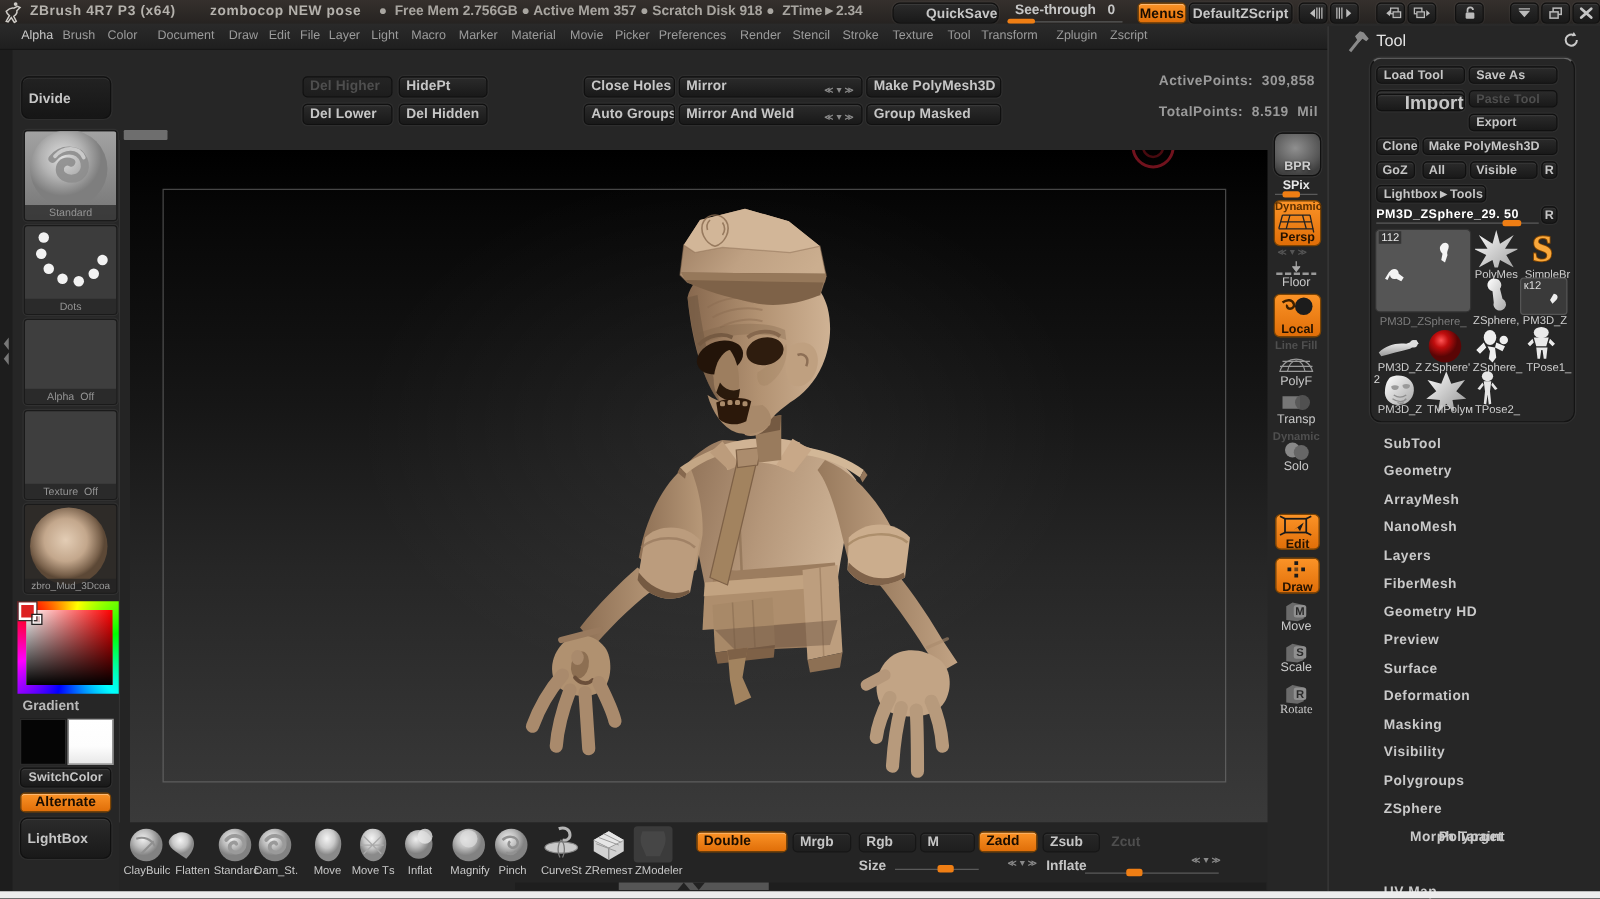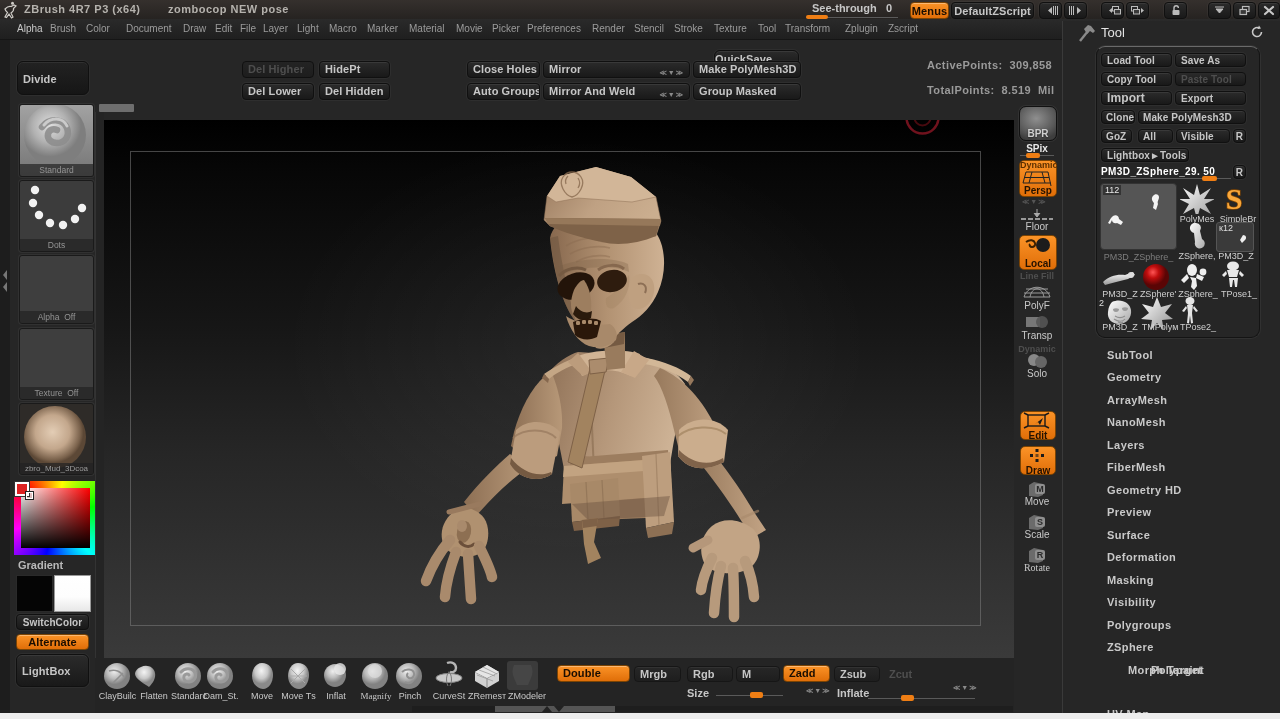--- a/index.html
+++ b/index.html
@@ -28,21 +28,22 @@
 <div id="root">
 
 <div class="abs" id="titlebar" style="left:0;top:0;width:1280px;height:19px;
   background:linear-gradient(#35302d,#262321);color:#b5b2ad;font-size:11px;font-weight:bold;">
   <svg class="abs" style="left:2px;top:1px" width="20" height="18" viewBox="0 0 20 18">
     <path d="M9 2.2a1.5 1.5 0 1 1 3 0 1.5 1.5 0 0 1-3 0z" fill="#cfccc7"></path>
     <path d="M3 8c2-2 4-3 6-2.5l3-1.5 2 1-2.5 2.5c.5 2-1 3.5-2.5 4.5l2 4-1.5 1-2.5-4-2.5 3.5L3 16l2.5-4.5C4 10.5 3.3 9.2 3 8z" fill="none" stroke="#cfccc7" stroke-width="1.2"></path>
   </svg>
   <span class="abs" style="left:24px;top:3px;letter-spacing:.5px;">ZBrush 4R7 P3 (x64)</span>
   <span class="abs" style="left:168px;top:3px;letter-spacing:.5px;">zombocop NEW pose</span>
-  <div class="btn" style="left:714px;top:2px;width:85px;height:17px;text-align:left;padding:0;line-height:16px;border-radius:6px;margin-top:48px;">QuickSave</div>
+  <span class="abs" style="left:303px;top:3px;color:#a8a5a0;">●&nbsp;&nbsp;Free Mem 2.756GB ● Active Mem 357 ● Scratch Disk 918 ●&nbsp;&nbsp;ZTime►2.34</span>
+  <div class="btn" style="left:714px;top:2px;width:85px;height:17px;text-align:right;padding:0;line-height:16px;border-radius:6px;">QuickSave</div>
   <span class="abs" style="left:812px;top:2px;color:#c6c6c6;">See-through&nbsp;&nbsp;&nbsp;0</span>
   <div class="abs" style="left:806px;top:17px;width:92px;height:1px;background:#5a5a5a;"></div>
   <div class="abs" style="left:806px;top:15px;width:22px;height:4px;background:#ef7e14;border-radius:2px;"></div>
   <div class="btn btn-o" style="left:910px;top:2px;width:39px;height:17px;text-align:center;padding:0;line-height:16px;">Menus</div>
   <div class="btn" style="left:951px;top:2px;width:83px;height:17px;text-align:center;padding:0;line-height:16px;">DefaultZScript</div>
   <div class="btn tbico" style="left:1039px;top:2px;width:23px;height:17px;">
         <svg width="21" height="15" viewBox="0 0 21 15">
           <path d="M8 7.5L12 4v7z" fill="#bbb"></path>
           <g stroke="#bbb" stroke-width="1">
             <path d="M13.5 3v9M15.5 3v9M17.5 3v9"></path>
@@ -461,21 +462,21 @@
   <svg width="14" height="14" viewBox="0 0 14 14" style="position:absolute;left:187px;top:4px;">
         <path d="M11.5 7a4.5 4.5 0 1 1-2-3.7" fill="none" stroke="#c9c9c9" stroke-width="1.6"></path>
         <path d="M9 .5l2 3-3.6.4z" fill="#c9c9c9"></path>
       </svg>
 
   <div class="abs" style="left:33px;top:25px;width:162px;height:290px;border:1px solid #141414;border-top-color:#6a6a6a;border-radius:9px;background:#262626;box-shadow:0 0 0 1px rgba(255,255,255,.05);"></div>
   <div class="btn" style="left:38px;top:32px;width:71px;height:14px;line-height:13px;font-size:10px;">Load Tool</div>
   <div class="btn" style="left:112px;top:32px;width:71px;height:14px;line-height:13px;font-size:10px;">Save As</div>
   <div class="btn" style="left:38px;top:51px;width:71px;height:14px;line-height:13px;font-size:10px;">Copy Tool</div>
   <div class="btn dim" style="left:112px;top:51px;width:71px;height:14px;line-height:13px;font-size:10px;box-shadow:none;">Paste Tool</div>
-  <div class="btn" style="left:38px;top:70px;width:71px;height:14px;line-height:13px;font-size:12px;">Import</div>
+  <div class="btn" style="left:38px;top:54px;width:71px;height:14px;line-height:13px;font-size:15px;text-align:right;">Import</div>
   <div class="btn" style="left:112px;top:70px;width:71px;height:14px;line-height:13px;font-size:10px;">Export</div>
   <div class="btn" style="left:38px;top:89px;width:34px;height:14px;line-height:13px;font-size:10px;padding-left:4px;">Clone</div>
   <div class="btn" style="left:75px;top:89px;width:108px;height:14px;line-height:13px;font-size:10px;padding-left:4px;">Make PolyMesh3D</div>
   <div class="btn" style="left:38px;top:108px;width:31px;height:14px;line-height:13px;font-size:10px;padding-left:4px;">GoZ</div>
   <div class="btn" style="left:75px;top:108px;width:35px;height:14px;line-height:13px;font-size:10px;padding-left:4px;">All</div>
   <div class="btn" style="left:113px;top:108px;width:54px;height:14px;line-height:13px;font-size:10px;padding-left:4px;">Visible</div>
   <div class="btn" style="left:170px;top:108px;width:13px;height:14px;line-height:13px;font-size:10px;padding:0;text-align:center;">R</div>
   <div class="btn" style="left:38px;top:127px;width:88px;height:14px;line-height:13px;font-size:10px;">Lightbox►Tools</div>
   <div class="abs" style="left:38px;top:145px;width:128px;color:#fff;font-size:10px;font-weight:bold;letter-spacing:.4px;">PM3D_ZSphere_29.<span style="margin-left:3px;">50</span></div>
   <div class="abs" style="left:38px;top:157px;width:130px;height:1px;background:#5a5a5a;"></div>
@@ -659,21 +660,21 @@
     <rect x="412" y="2" width="31" height="29" rx="3" fill="#3b3b3b"></rect>
         <path d="M419 6h17c2 4 2 9 0 13l-3 7h-11l-3-7c-2-4-2-9 0-13z" fill="#464646"></path>
   </svg>
   <div class="lbl" style="left:2px;top:35px;width:41px;color:#c9c9c9;">ClayBuilc</div>
   <div class="lbl" style="left:39px;top:35px;width:40px;color:#c9c9c9;">Flatten</div>
   <div class="lbl" style="left:72px;top:35px;width:44px;color:#c9c9c9;">Standarс</div>
   <div class="lbl" style="left:105px;top:35px;width:42px;color:#c9c9c9;">Dam_St.</div>
   <div class="lbl" style="left:147px;top:35px;width:40px;color:#c9c9c9;">Move</div>
   <div class="lbl" style="left:181px;top:35px;width:45px;color:#c9c9c9;">Move Tѕ</div>
   <div class="lbl" style="left:221px;top:35px;width:40px;color:#c9c9c9;">Inflat</div>
-  <div class="lbl" style="left:259px;top:35px;width:44px;color:#c9c9c9;font-family:Liberation Serif, serif;">Magnify</div>
+  <div class="lbl" style="left:259px;top:35px;width:44px;color:#c9c9c9;">Magnify</div>
   <div class="lbl" style="left:296px;top:35px;width:38px;color:#c9c9c9;">Pinch</div>
   <div class="lbl" style="left:332px;top:35px;width:44px;color:#c9c9c9;">CurveSt</div>
   <div class="lbl" style="left:369px;top:35px;width:46px;color:#c9c9c9;">ZRemesт</div>
   <div class="lbl" style="left:407px;top:35px;width:50px;color:#c9c9c9;">ZModeler</div>
 </div>
 <div class="btn btn-o" style="left:557px;top:665px;width:73px;height:17px;">Double</div>
 <div class="abs" style="left:634px;top:666px;width:47px;height:16px;border:1px solid #161616;border-radius:4px;box-sizing:border-box;background:linear-gradient(#272727,#1e1e1e);box-shadow:inset 0 1px 0 rgba(255,255,255,.05);"></div>
 <div class="abs" style="left:640px;top:668px;color:#c6c6c6;font-weight:bold;font-size:11px;">Mrgb</div>
 <div class="abs" style="left:687px;top:666px;width:46px;height:16px;border:1px solid #161616;border-radius:4px;box-sizing:border-box;background:linear-gradient(#272727,#1e1e1e);box-shadow:inset 0 1px 0 rgba(255,255,255,.05);"></div>
 <div class="abs" style="left:693px;top:668px;color:#c6c6c6;font-weight:bold;font-size:11px;">Rgb</div>

